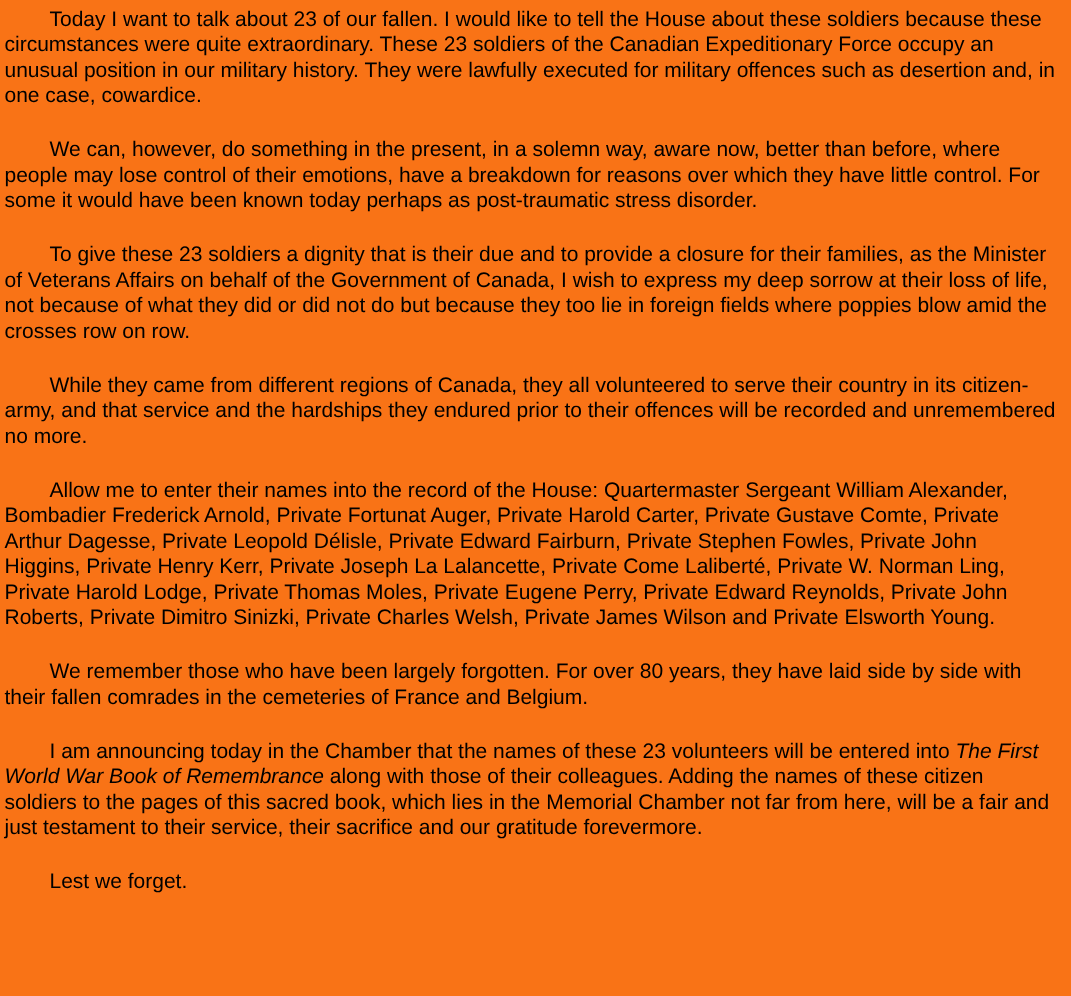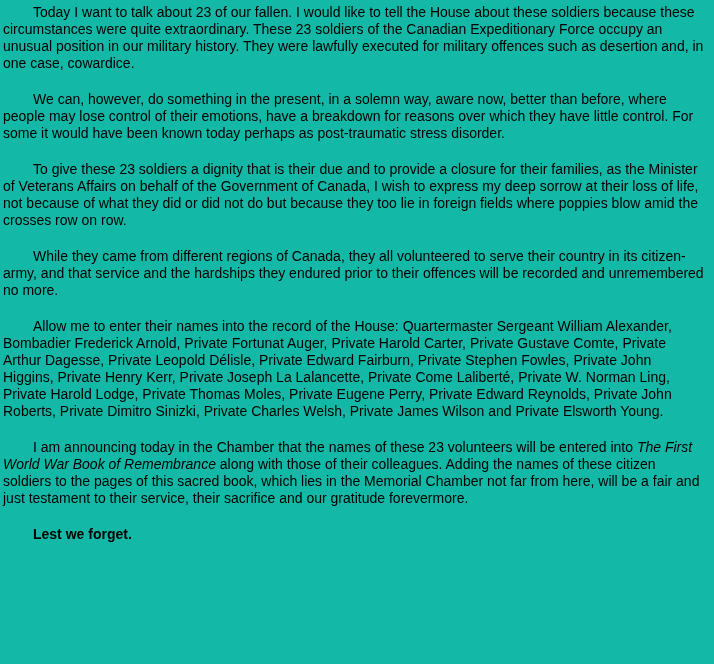--- a/index.html
+++ b/index.html
@@ -5,40 +5,40 @@
   html, body {
     margin: 0;
     padding: 0;
     background: #ffffff;
   }
   .page {
     width: 714px;
     height: 664px;
     box-sizing: border-box;
     padding: 4px 9px 0 3px;
-    background: #14b8a6;
+    background: #f97316;
     color: #000000;
     font-family: "Liberation Sans", "DejaVu Sans", sans-serif;
     font-size: 14px;
     line-height: 17px;
     overflow: hidden;
   }
   .page p {
     margin: 0 0 19px 0;
     text-indent: 30px;
   }
   .page p:last-child {
     margin-bottom: 0;
-    font-weight: bold;
   }
 </style>
 </head>
 <body>
 
 <div class="page">
   <p>Today I want to talk about 23 of our fallen. I would like to tell the House about these soldiers because these circumstances were quite extraordinary. These 23 soldiers of the Canadian Expeditionary Force occupy an unusual position in our military history. They were lawfully executed for military offences such as desertion and, in one case, cowardice.</p>
   <p>We can, however, do something in the present, in a solemn way, aware now, better than before, where people may lose control of their emotions, have a breakdown for reasons over which they have little control. For some it would have been known today perhaps as post-traumatic stress disorder.</p>
   <p>To give these 23 soldiers a dignity that is their due and to provide a closure for their families, as the Minister of Veterans Affairs on behalf of the Government of Canada, I wish to express my deep sorrow at their loss of life, not because of what they did or did not do but because they too lie in foreign fields where poppies blow amid the crosses row on row.</p>
   <p>While they came from different regions of Canada, they all volunteered to serve their country in its citizen-army, and that service and the hardships they endured prior to their offences will be recorded and unremembered no more.</p>
   <p>Allow me to enter their names into the record of the House: Quartermaster Sergeant William Alexander, Bombadier Frederick Arnold, Private Fortunat Auger, Private Harold Carter, Private Gustave Comte, Private Arthur Dagesse, Private Leopold Délisle, Private Edward Fairburn, Private Stephen Fowles, Private John Higgins, Private Henry Kerr, Private Joseph La Lalancette, Private Come Laliberté, Private W. Norman Ling, Private Harold Lodge, Private Thomas Moles, Private Eugene Perry, Private Edward Reynolds, Private John Roberts, Private Dimitro Sinizki, Private Charles Welsh, Private James Wilson and Private Elsworth Young.</p>
+  <p>We remember those who have been largely forgotten. For over 80 years, they have laid side by side with their fallen comrades in the cemeteries of France and Belgium.</p>
   <p><span>I am announcing today in the Chamber that the names of these 23 volunteers will be entered into </span><i>The First World War Book of Remembrance</i><span> along with those of their colleagues. Adding the names of these citizen soldiers to the pages of this sacred book, which lies in the Memorial Chamber not far from here, will be a fair and just testament to their service, their sacrifice and our gratitude forevermore.</span></p>
   <p>Lest we forget.</p>
 </div>
 
 </body></html>

